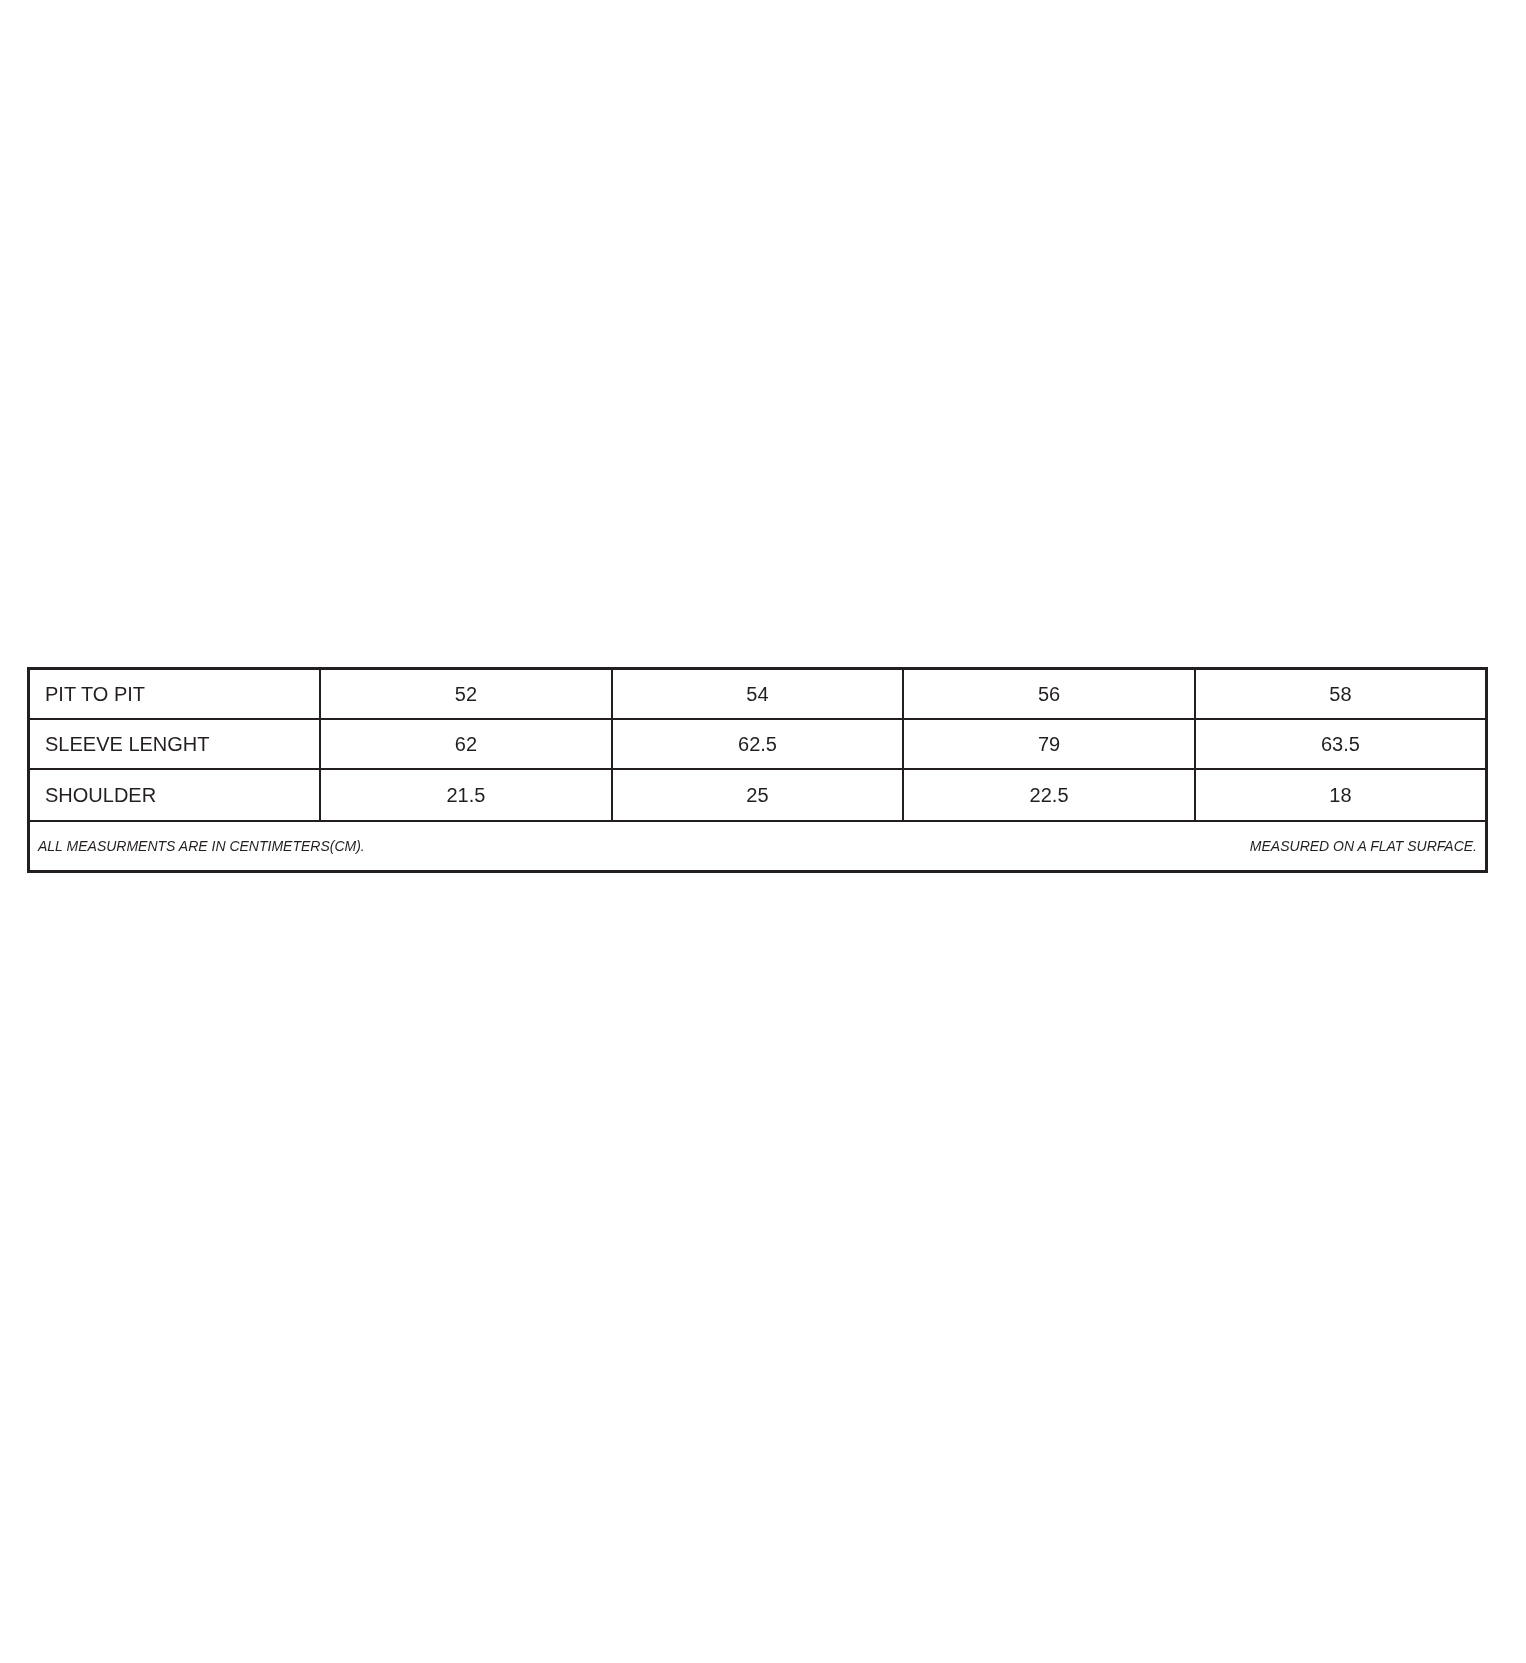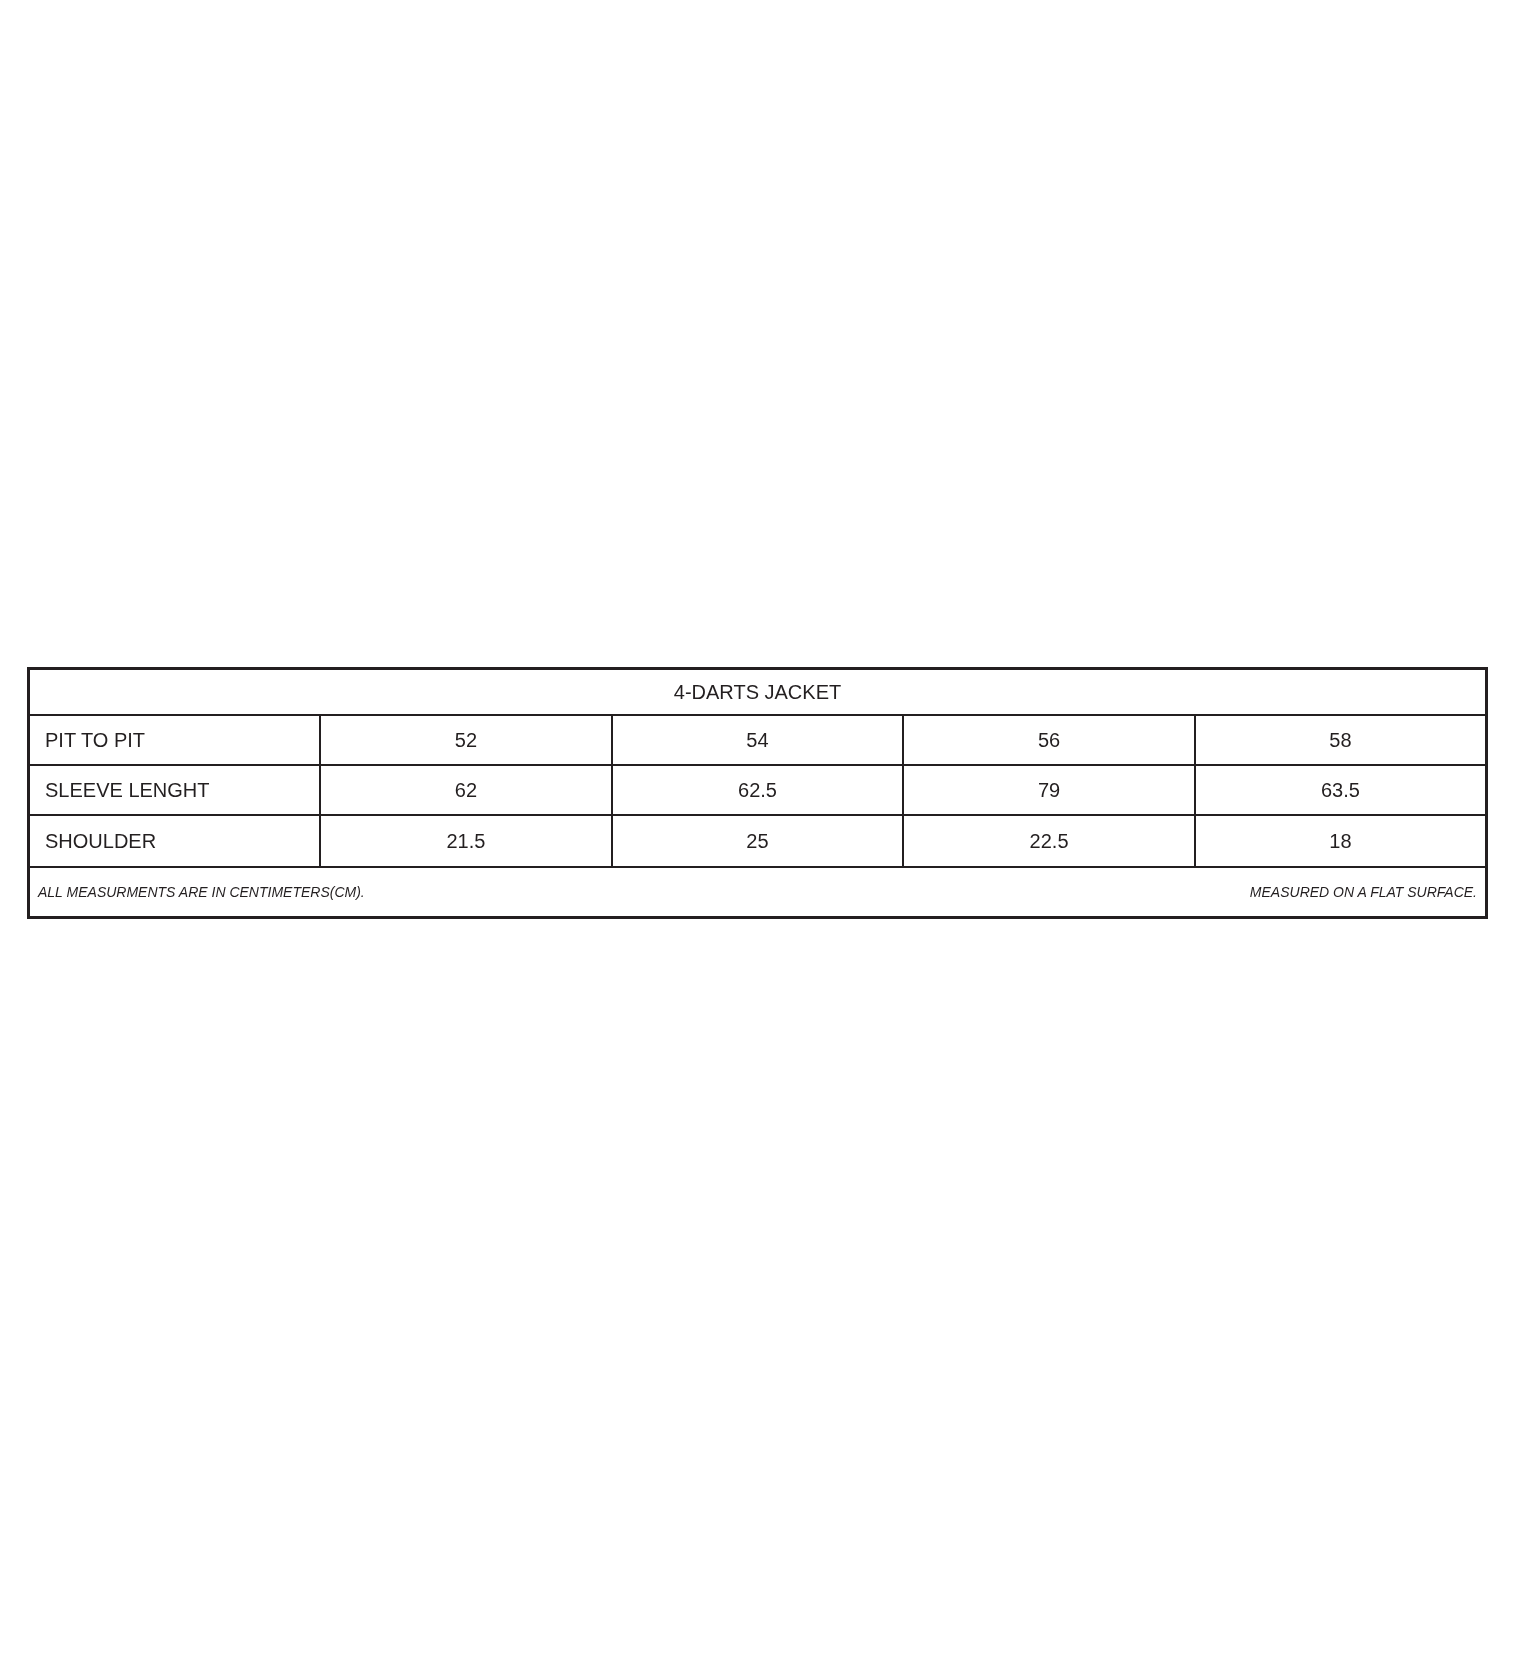--- a/index.html
+++ b/index.html
@@ -67,23 +67,20 @@
 
 <table class="size-chart">
   <colgroup>
     <col style="width:20%">
       <col style="width:20%">
       <col style="width:20%">
       <col style="width:20%">
       <col style="width:20%">
   </colgroup>
   <tbody>
-    <tr class="row-title">
-      <td colspan="5">4-DARTS JACKET</td>
-    </tr>
     <tr class="row-data-0">
       <td class="cell-label">PIT TO PIT</td>
       <td>52</td>
       <td>54</td>
       <td>56</td>
       <td>58</td>
     </tr>
     <tr class="row-data-2">
       <td class="cell-label">SLEEVE LENGHT</td>
       <td>62</td>

